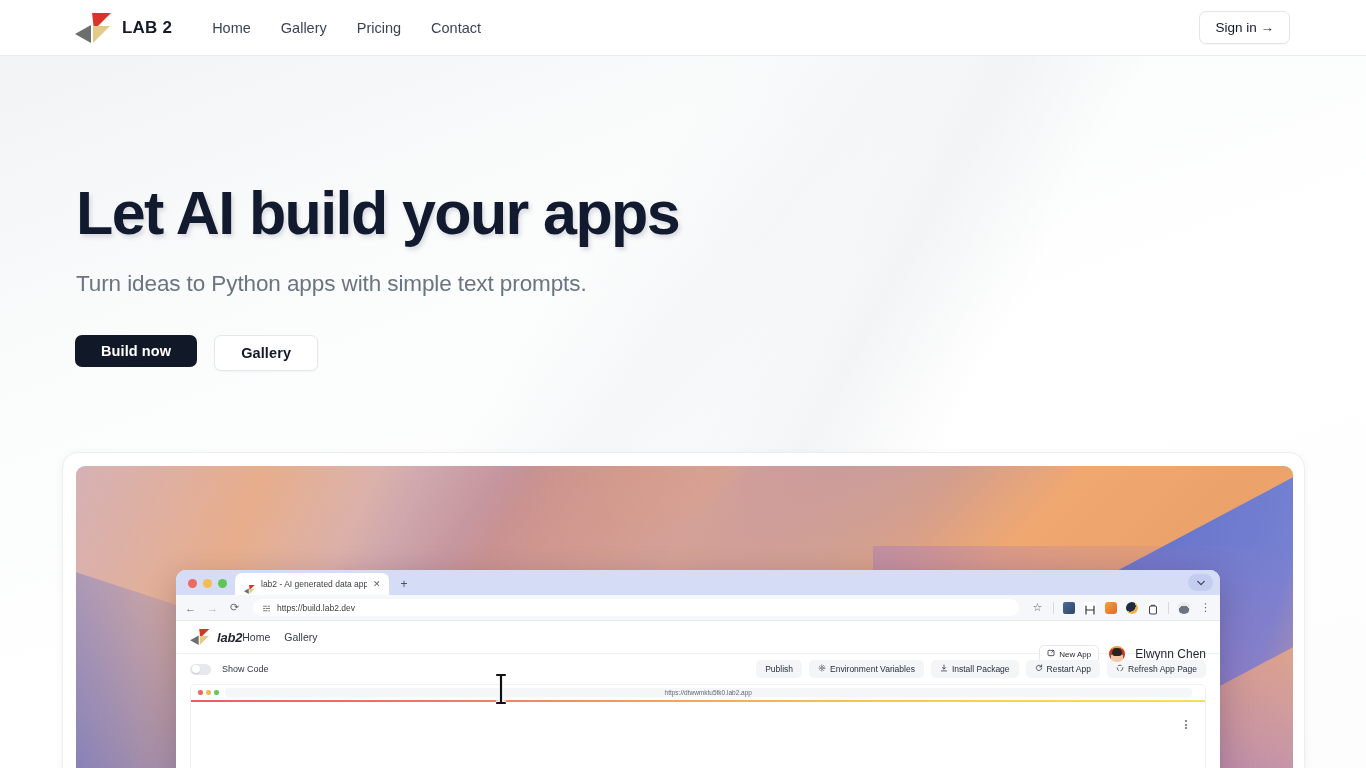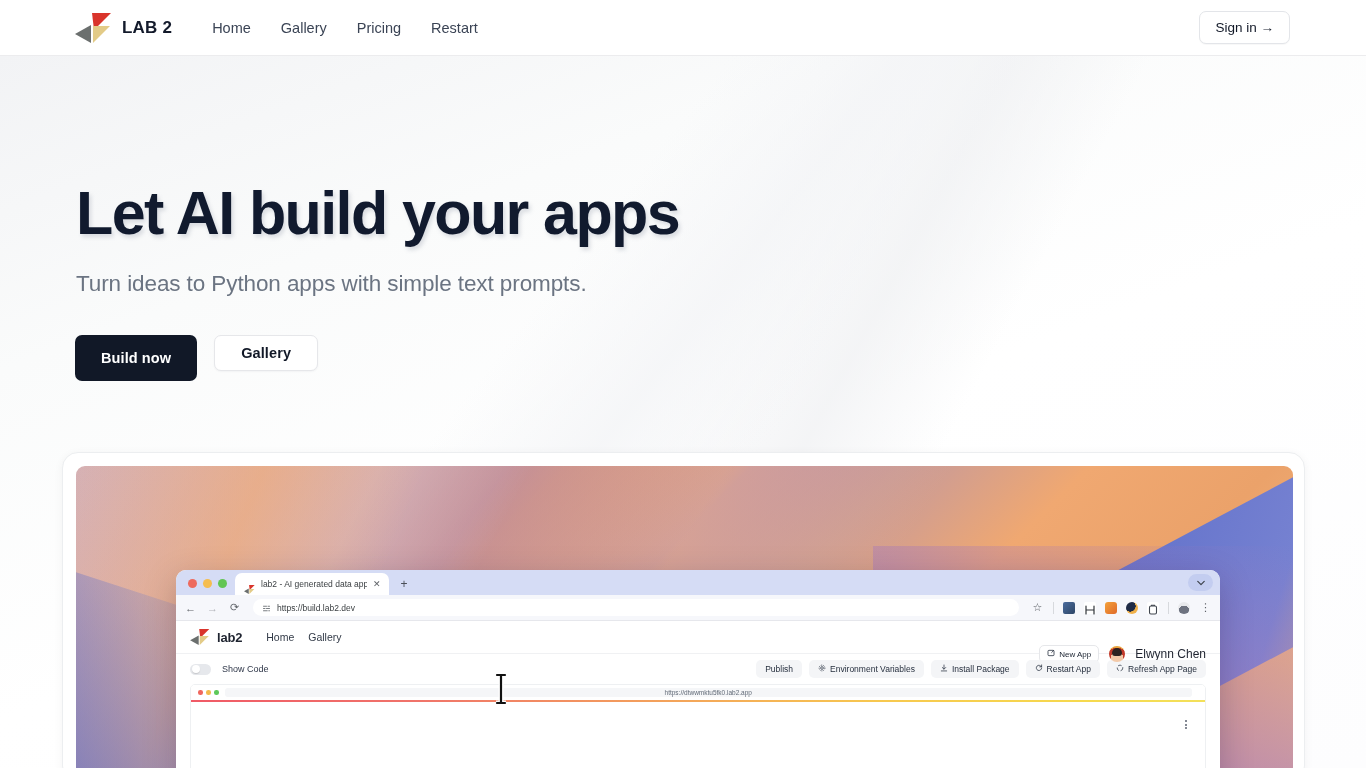--- a/index.html
+++ b/index.html
@@ -45,21 +45,21 @@
     text-shadow:2px 3px 4px rgba(100,110,130,.22);
     white-space:nowrap;
   }
   .subhead {
     position:absolute; left:76px; top:215px;
     font-size:22.5px; color:#6b7482; letter-spacing:-.1px; white-space:nowrap;
   }
   .cta-row { position:absolute; left:75px; top:279px; display:flex; gap:17px; }
   .btn-primary {
     background:#111827; color:#ffffff; border:none; border-radius:7px;
-    font-size:14.5px; font-weight:bold; padding:0 26px; height:46px;
+    font-size:14.5px; font-weight:bold; padding:0 26px; height:32px;
     cursor:pointer; font-family:inherit; letter-spacing:.1px;
   }
   .btn-secondary {
     background:#ffffff; color:#111827; border:1px solid #e6e7ea; border-radius:7px;
     font-size:14.5px; font-weight:bold; padding:0 26px; height:36px;
     cursor:pointer; font-family:inherit; letter-spacing:.1px;
     box-shadow:0 1px 2px rgba(16,24,40,.04);
   }
 
   
@@ -138,21 +138,21 @@
   .omni-url { font-size:8.5px; color:#3c4043; }
   .ext-sep { width:1px; height:12px; background:#d7d9dd; }
   .ext { width:12px; height:12px; border-radius:2px; cursor:pointer; }
 
   
   .app-header {
     height:33px; display:flex; align-items:center; padding:0 14px; background:#fff;
     border-bottom:1px solid #f0f1f3;
   }
   .app-logo { width:20px; height:16px; position:relative; margin-right:7px; }
-  .app-brand { font-size:13px; font-weight:bold; color:#1f2430; margin-right:24px; letter-spacing:-.2px; }
+  .app-brand { font-size:13px; font-weight:bold; color:#1f2430; margin-right:0; letter-spacing:-.2px;font-style:italic; }
   .app-nav { display:flex; gap:14px; }
   .app-nav a { font-size:10.5px; color:#323a47; text-decoration:none; cursor:pointer; }
   .app-header-right { margin-left:auto; display:flex; align-items:center; gap:10px;margin-top:34px; }
   .newapp-btn {
     display:flex; align-items:center; gap:4px; font-size:8px; color:#212936;
     border:1px solid #e6e7ea; border-radius:5px; padding:3px 7px;
     background:#fff; cursor:pointer; font-family:inherit;
   }
   .avatar {
     width:16px; height:16px; border-radius:50%; overflow:hidden; position:relative;
@@ -224,21 +224,21 @@
           <polygon points="17,0 36,0 19,17" fill="#d9342b"></polygon>
           <polygon points="18,13 35,13 18,30" fill="#e3cb87"></polygon>
         </svg>
       </span>
       <span class="brand-name">LAB 2</span>
     </div>
     <div class="nav-links">
       <a class="nav-link">Home</a>
       <a class="nav-link">Gallery</a>
       <a class="nav-link">Pricing</a>
-      <a class="nav-link">Restart</a>
+      <a class="nav-link">Contact</a>
     </div>
     <div class="nav-spacer"></div>
     <button class="signin-btn">Sign in →</button>
   </div>
 
   <div class="hero-bg"></div>
   <div class="hero">
     <h1 class="headline">Let AI build your apps</h1>
     <p class="subhead">Turn ideas to Python apps with simple text prompts.</p>
     <div class="cta-row">

